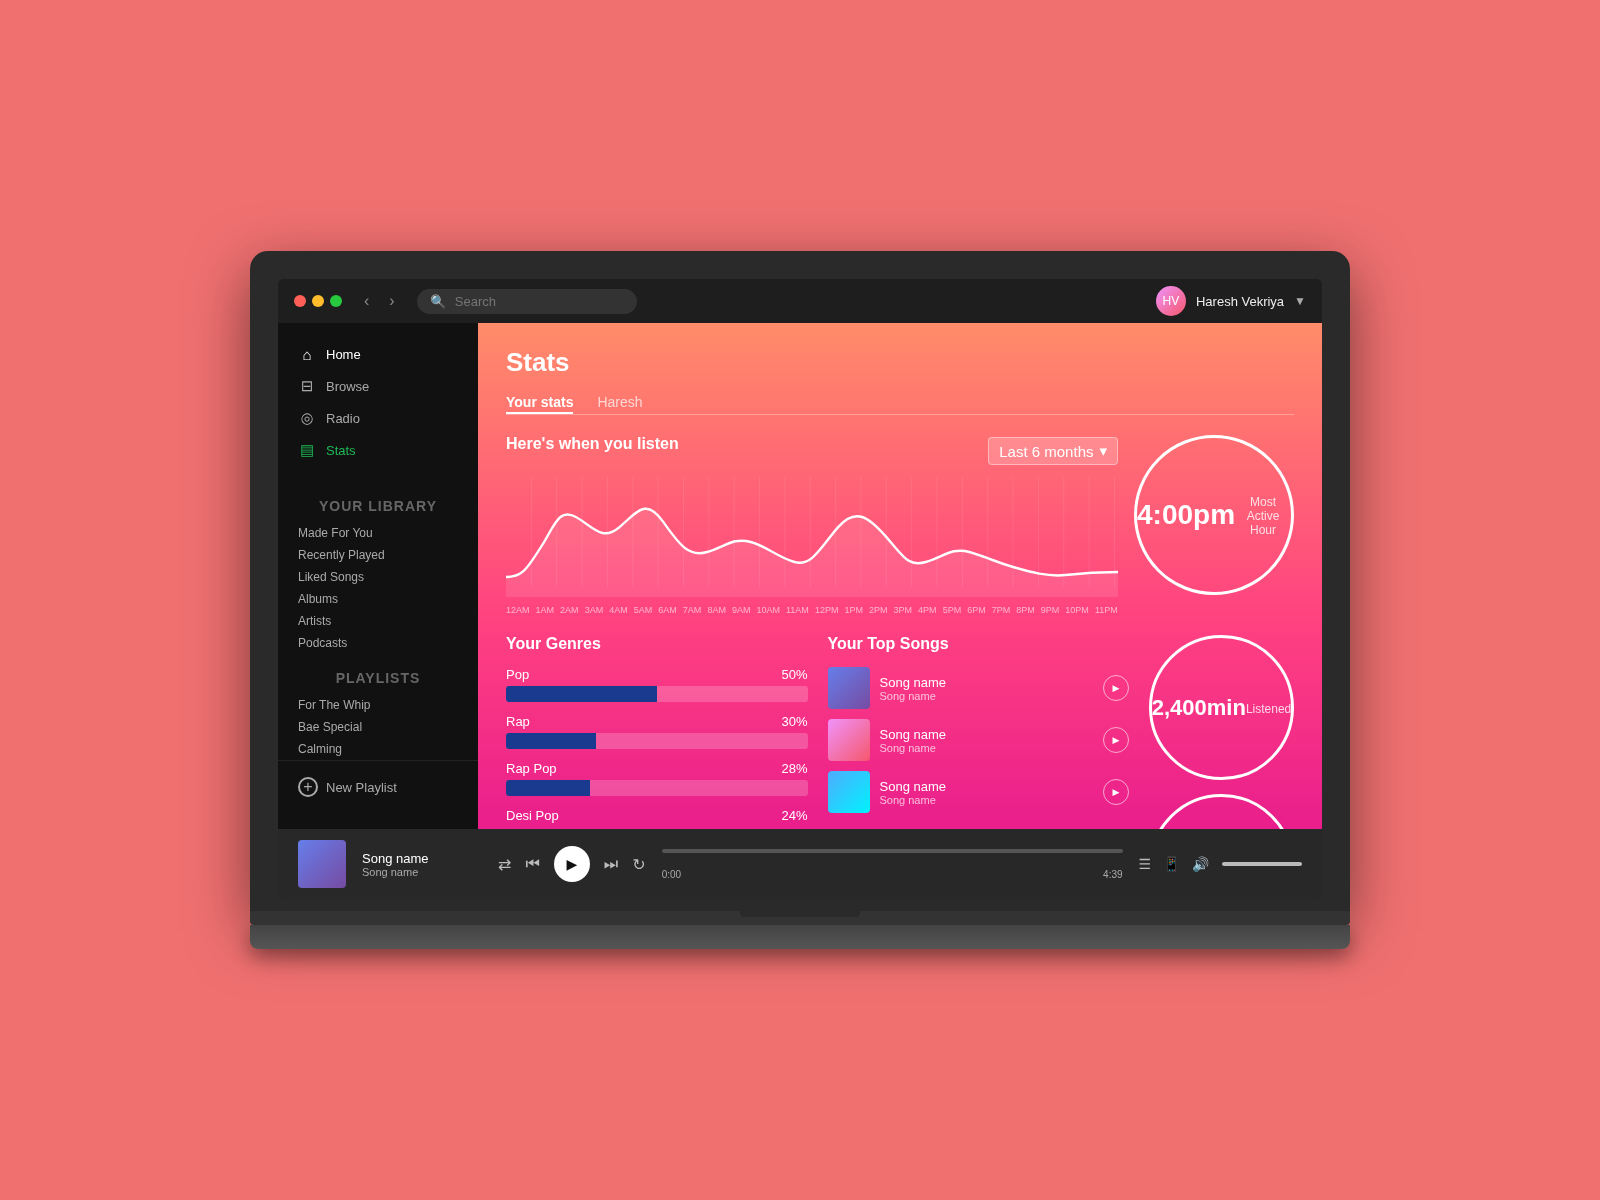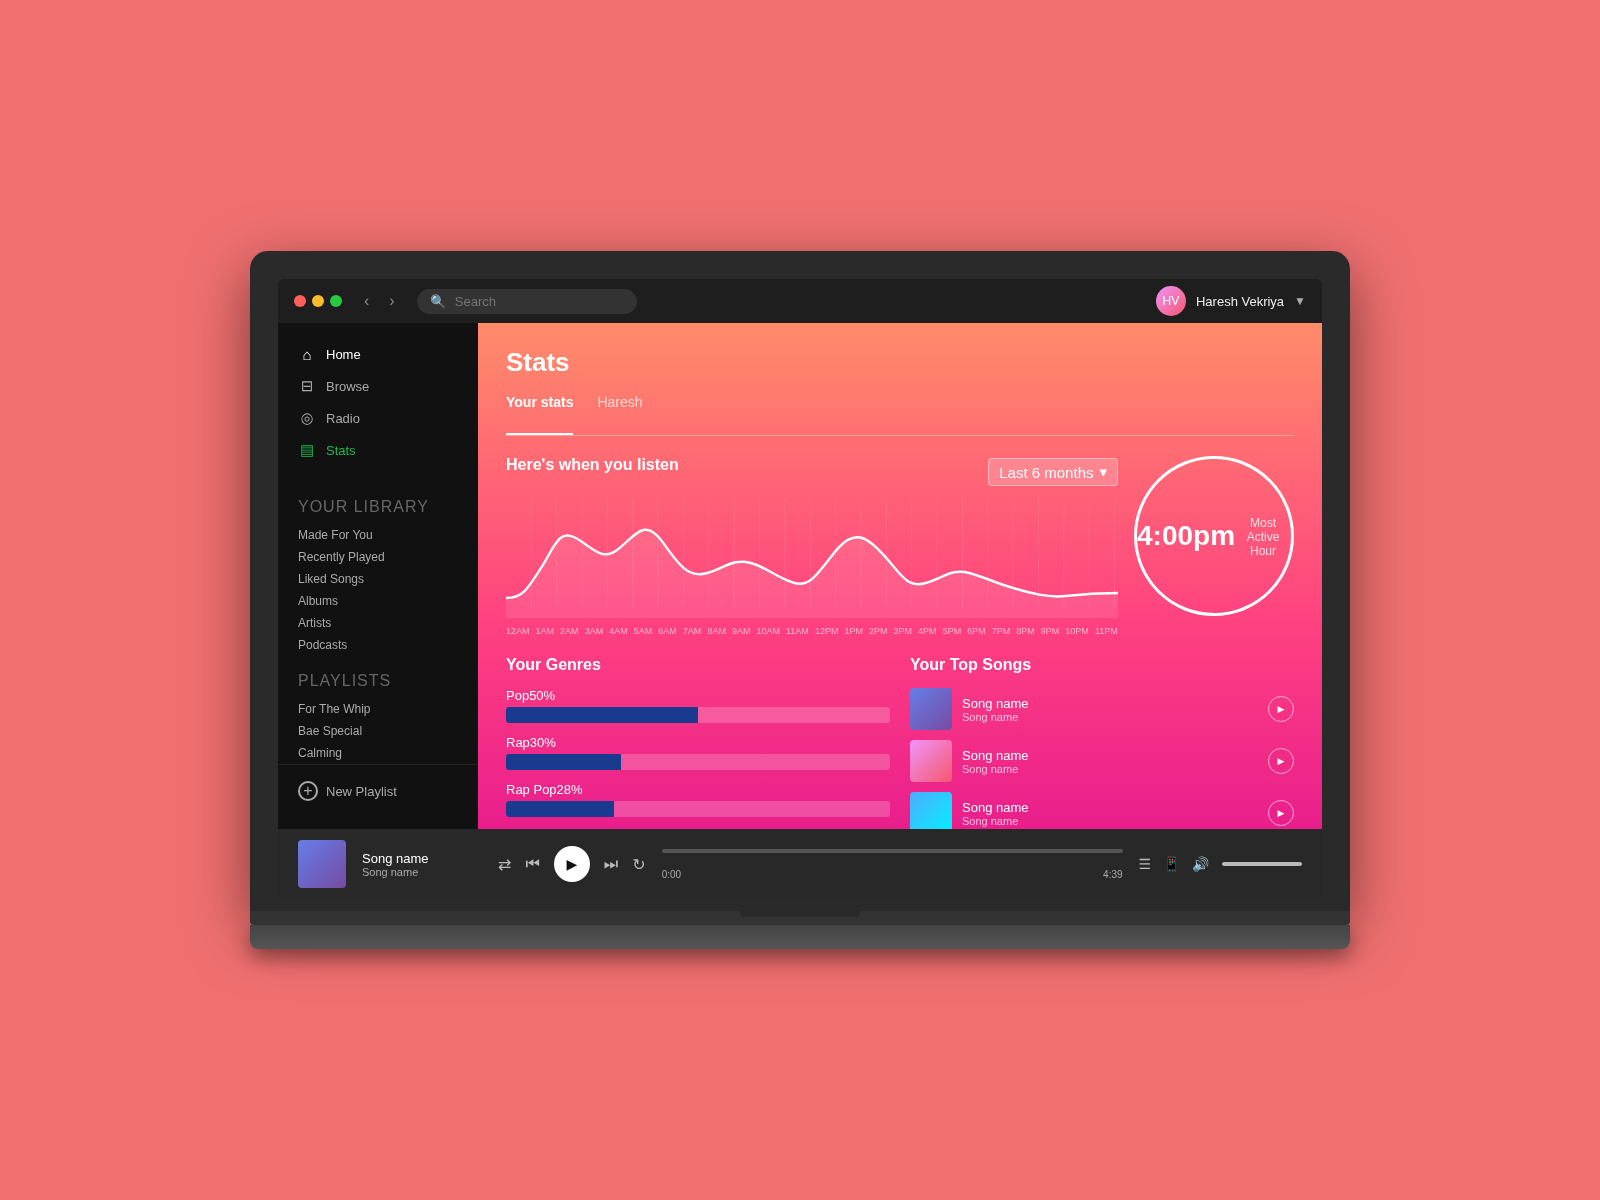--- a/index.html
+++ b/index.html
@@ -149,25 +149,26 @@
     .sidebar-item.active-green { color: #1db954; }
 
     .sidebar-icon {
       font-size: 15px;
       width: 18px;
       text-align: center;
     }
 
     .sidebar-section-title {
       padding: 16px 20px 8px;
-      font-size: 16px;
+      font-size: 14px;
       color: #666;
       letter-spacing: 1px;
       text-transform: uppercase;
-      font-weight: 400;
+      font-weight: 700;
+      text-align: center;
     }
 
     .sidebar-link {
       padding: 4px 20px;
       font-size: 12px;
       color: #aaa;
       cursor: pointer;
       display: block;
     }
 
@@ -204,21 +205,21 @@
     .tabs {
       display: flex;
       gap: 24px;
       margin-bottom: 20px;
       border-bottom: 1px solid rgba(255,255,255,0.3);
     }
 
     .tab {
       font-size: 14px;
       color: rgba(255,255,255,0.7);
-      padding-bottom: 23px;
+      padding-bottom: 2px;
       cursor: pointer;
     }
 
     .tab.active {
       color: white;
       border-bottom: 2px solid white;
       font-weight: 600;
     }
 
     .section-heading {
@@ -272,21 +273,21 @@
       color: rgba(255,255,255,0.8);
       margin-top: 2px;
     }
 
     .genre-row {
       margin-bottom: 12px;
     }
 
     .genre-label-row {
       display: flex;
-      justify-content: flex-start;
+      justify-content: space-between;
       font-size: 13px;
       color: white;
       margin-bottom: 4px;
     }
 
     .genre-bar-bg {
       background: rgba(255,255,255,0.2);
       border-radius: 3px;
       height: 16px;
       width: 100%;
@@ -680,20 +681,28 @@
                 </div>
                 <div class="song-info">
                   <div class="song-name">Song name</div>
                   <div class="song-sub">Song name</div>
                 </div>
                 <div class="play-btn-circle">▶</div>
               </div>
 
             </div>
 
+            <div style="display:flex;flex-direction:column;gap:14px;">
+              <div class="circle-stat" style="width:145px;height:145px;">
+                <span class="circle-stat-value" style="font-size:22px;">2,400min</span>
+                <span class="circle-stat-label">Listened</span>
+              </div>
+              <div class="circle-stat" style="width:145px;height:145px;">
+              </div>
+            </div>
           </div>
         </div>
 
       </div>
 
       <div class="player-bar">
         <div class="player-thumb"></div>
         <div class="player-info">
           <div class="player-song">Song name</div>
           <div class="player-artist">Song name</div>

